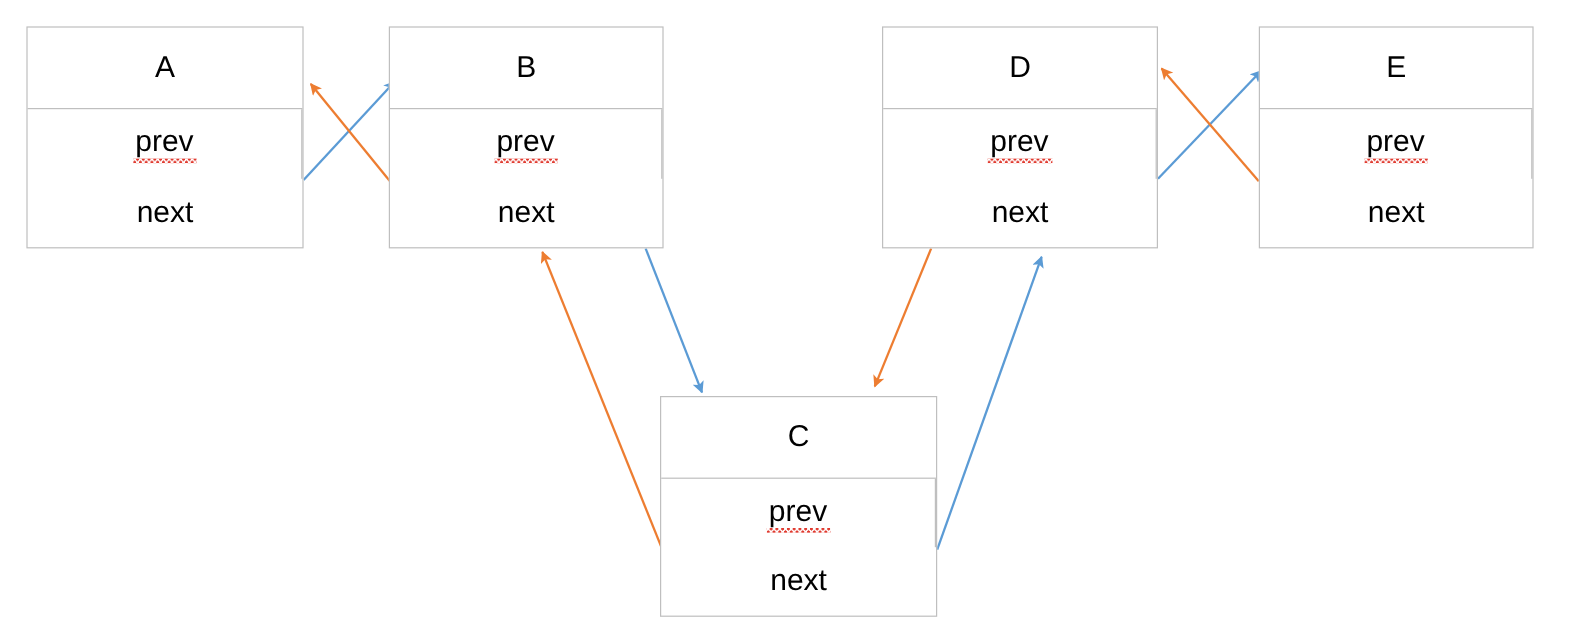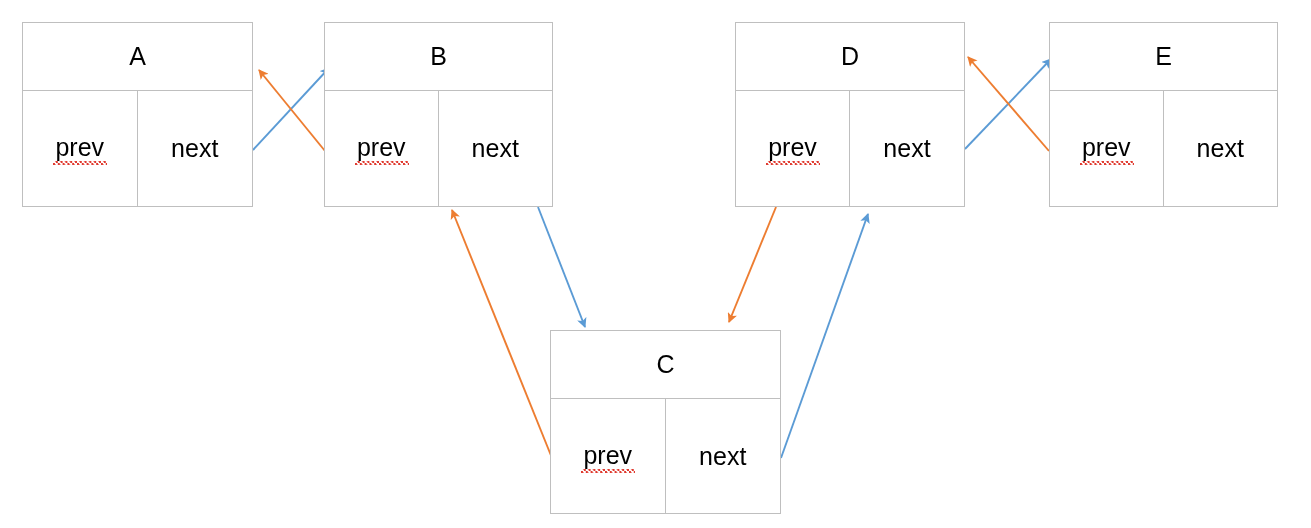--- a/index.html
+++ b/index.html
@@ -34,21 +34,21 @@
     align-items: center;
     justify-content: center;
     font-size: 25px;
     color: #000000;
     line-height: 1;
   }
   .node-fields {
     box-sizing: border-box;
     flex: 1 1 auto;
     display: flex;
-    flex-direction: row;
+    flex-direction: column;
   }
   .field {
     box-sizing: border-box;
     flex: 1 1 50%;
     display: flex;
     align-items: center;
     justify-content: center;
     font-size: 25px;
     color: #000000;
     line-height: 1;

